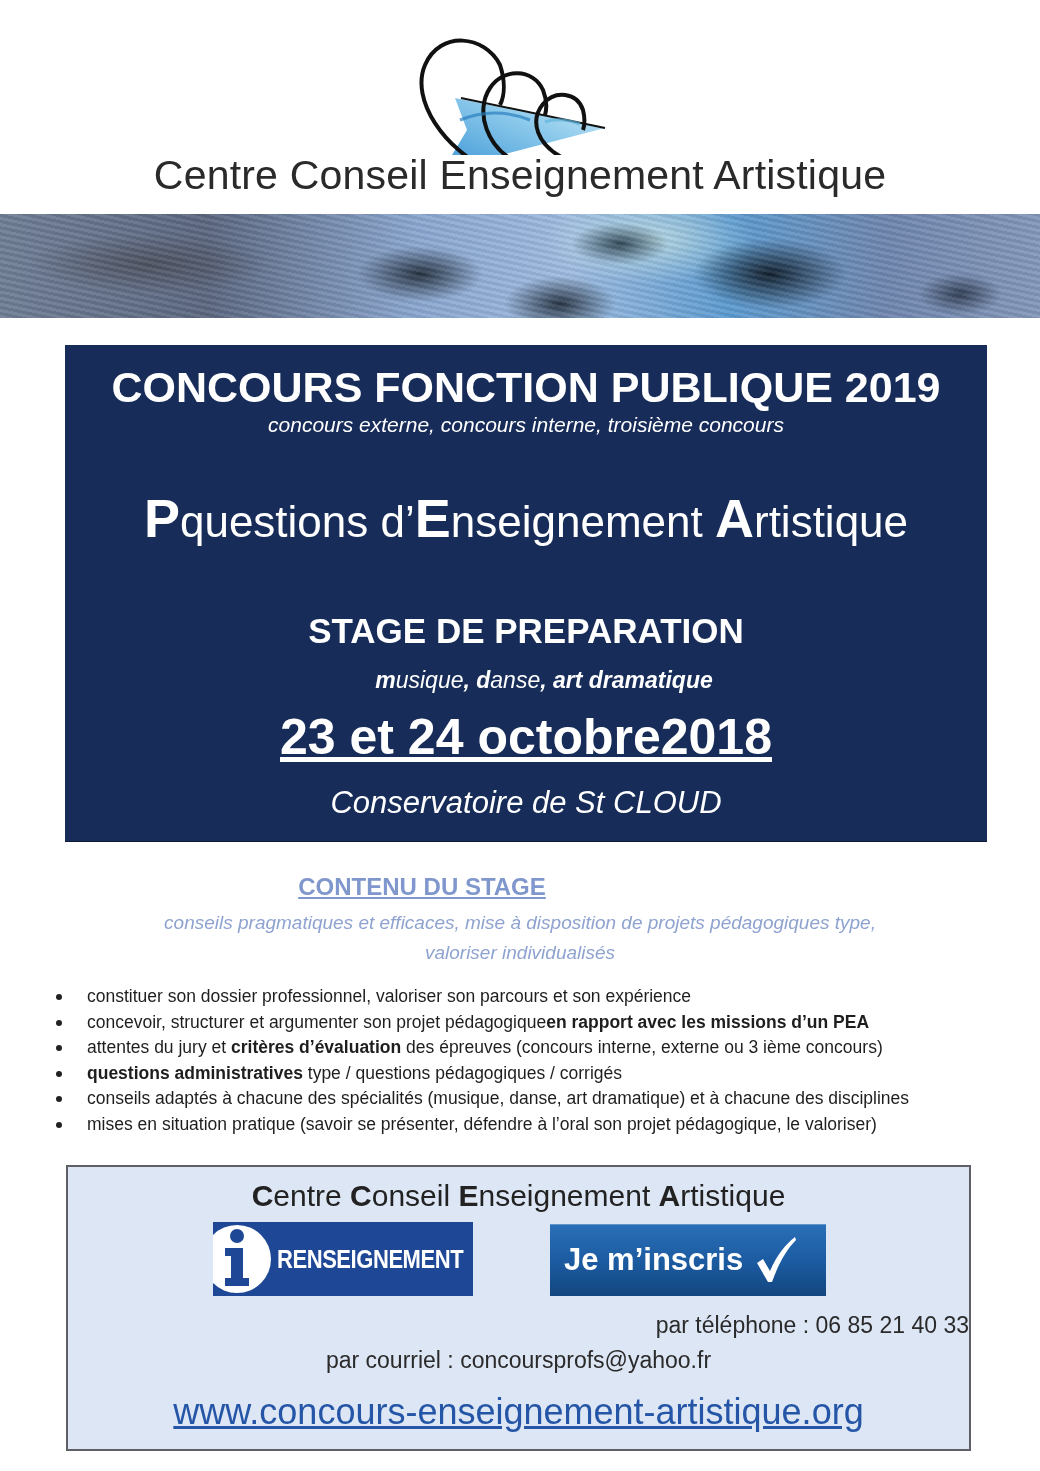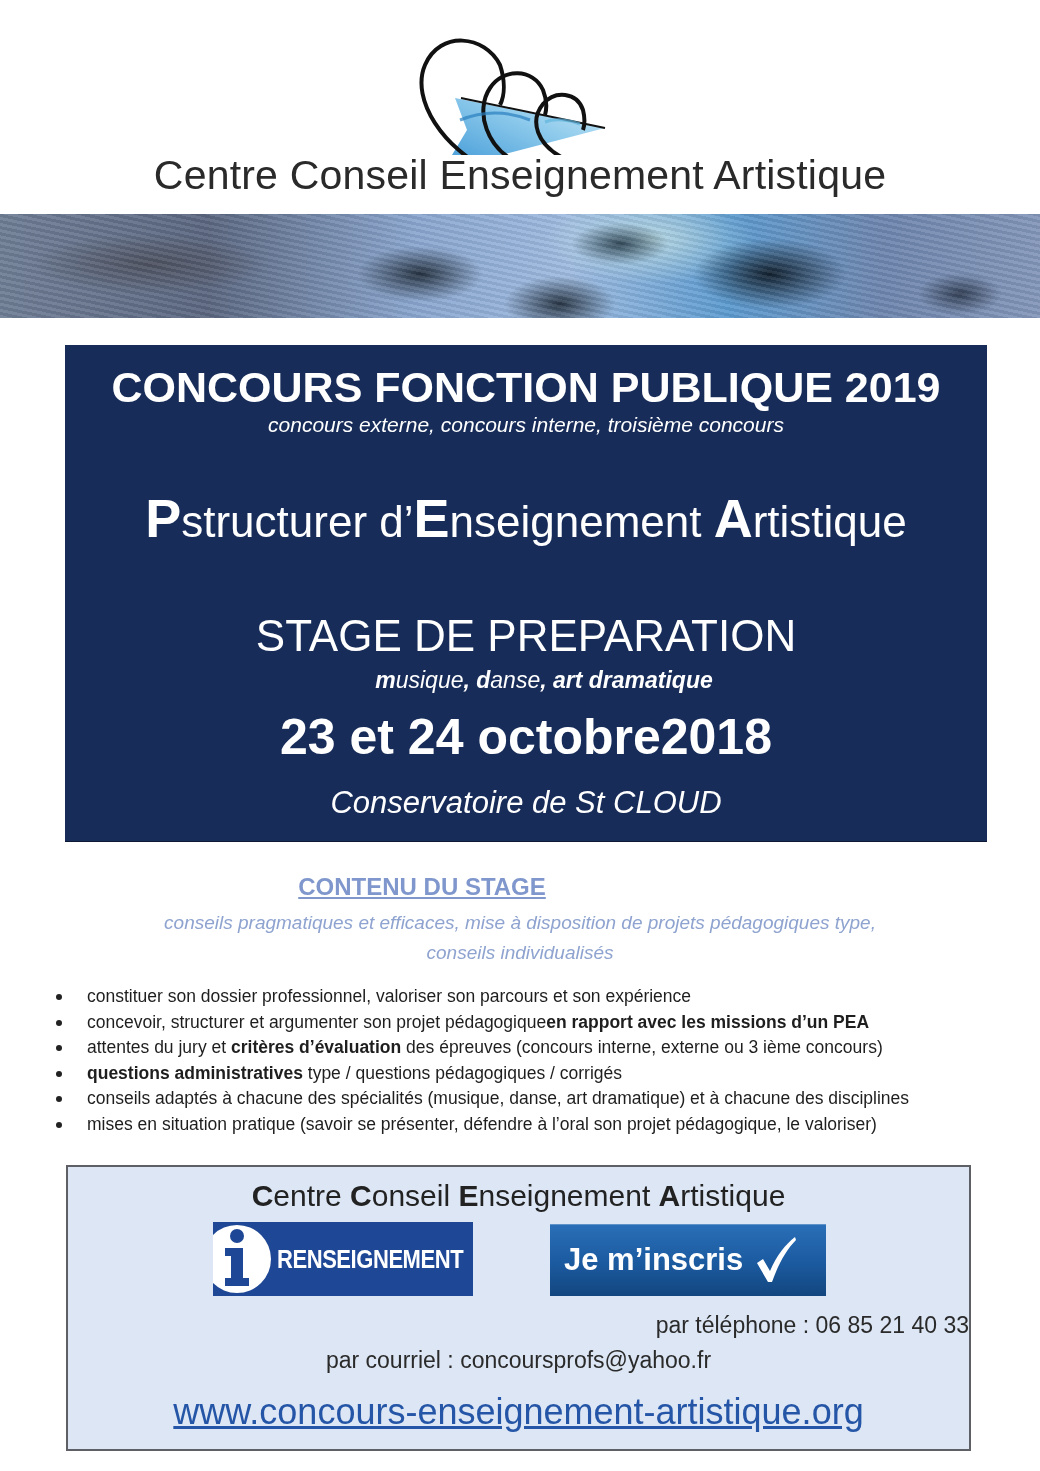--- a/index.html
+++ b/index.html
@@ -27,24 +27,24 @@
     background: repeating-linear-gradient(12deg, rgba(255,255,255,0.07) 0 3px, rgba(0,0,0,0.06) 3px 6px); }
 
   
   .main-box { position: absolute; left: 65px; top: 345px; width: 922px; height: 496px;
               background: #172c58; color: #ffffff; text-align: center;
               box-shadow: 0 1px 0 #0d1a36; }
   .mb-title { position: absolute; left: 0; right: 0; top: 18px; font-size: 43px; font-weight: bold; }
   .mb-sub { position: absolute; left: 0; right: 0; top: 68px; font-size: 21px; font-style: italic; }
   .mb-pea { position: absolute; left: 0; right: 0; top: 142px; font-size: 44px; }
   .mb-pea .cap { font-weight: bold; font-size: 54px; }
-  .mb-stage { position: absolute; left: 0; right: 0; top: 266px; font-size: 44px; font-weight: normal; }
+  .mb-stage { position: absolute; left: 0; right: 0; top: 266px; font-size: 35px; font-weight: bold; }
   .mb-disc { position: absolute; left: 0; right: 0; top: 322px; font-size: 23px; font-style: italic; font-weight: bold; margin-left: 36px; }
   .mb-disc .light { font-weight: normal; }
-  .mb-date { position: absolute; left: 0; right: 0; top: 363px; font-size: 50px; font-weight: bold; }
+  .mb-date { position: absolute; left: 0; right: 0; top: 363px; font-size: 50px; font-weight: bold; text-decoration: underline; }
   .mb-place { position: absolute; left: 0; right: 0; top: 440px; font-size: 31px; font-style: italic; }
 
   
   .contenu-title { position: absolute; left: 0; width: 844px; top: 873px; text-align: center;
                    font-size: 24px; font-weight: bold; color: #7f97cc; text-decoration: underline; }
   .contenu-desc { position: absolute; left: 90px; width: 860px; top: 908px; text-align: center;
                   font-size: 19px; font-style: italic; color: #8ea3cf; line-height: 30px; }
 
   .bullets { position: absolute; left: 56px; top: 984px; width: 980px; margin: 0; padding: 0; list-style: none; }
   .bullets li { position: relative; padding-left: 31px; font-size: 17.5px; line-height: 25.5px; color: #1e1e1e; white-space: nowrap; }
@@ -96,34 +96,34 @@
   </svg>
 </div>
 <div class="org-title">Centre Conseil Enseignement Artistique</div>
 
 <div class="banner"></div>
 
 <div class="main-box">
   <div class="mb-title">CONCOURS FONCTION PUBLIQUE 2019</div>
   <div class="mb-sub">concours externe, concours interne, troisième concours</div>
   <div class="mb-pea">
-    <span class="cap">P</span><span>structurer d’</span><span class="cap">E</span><span>nseignement </span><span class="cap">A</span><span>rtistique</span>
+    <span class="cap">P</span><span>questions d’</span><span class="cap">E</span><span>nseignement </span><span class="cap">A</span><span>rtistique</span>
   </div>
   <div class="mb-stage">STAGE DE PREPARATION</div>
   <div class="mb-disc">
     <span>m</span><span class="light">usique</span><span>, </span><span>d</span><span class="light">anse</span><span>, </span><span>art dramatique</span>
   </div>
   <div class="mb-date">23 et 24 octobre2018</div>
   <div class="mb-place">Conservatoire de St CLOUD</div>
 </div>
 
 <div class="contenu-title">CONTENU DU STAGE</div>
 <div class="contenu-desc">
   <div>conseils pragmatiques et efficaces, mise à disposition de projets pédagogiques type,</div>
-  <div>conseils individualisés</div>
+  <div>valoriser individualisés</div>
 </div>
 
 <ul class="bullets">
   <li><span class="dot"></span><span>constituer son dossier professionnel, valoriser  son parcours et son expérience</span><b></b><span></span></li>
   <li><span class="dot"></span><span>concevoir, structurer et argumenter son projet pédagogique</span><b>en rapport avec les missions d’un PEA</b><span></span></li>
   <li><span class="dot"></span><span>attentes du  jury et </span><b>critères d’évaluation</b><span> des  épreuves (concours interne, externe ou 3 ième concours)</span></li>
   <li><span class="dot"></span><span></span><b>questions administratives</b><span> type / questions pédagogiques / corrigés</span></li>
   <li><span class="dot"></span><span>conseils adaptés à chacune des spécialités (musique, danse, art dramatique) et à chacune des disciplines</span><b></b><span></span></li>
   <li><span class="dot"></span><span>mises en situation pratique (savoir se présenter, défendre à l’oral son projet pédagogique, le valoriser)</span><b></b><span></span></li>
 </ul>

